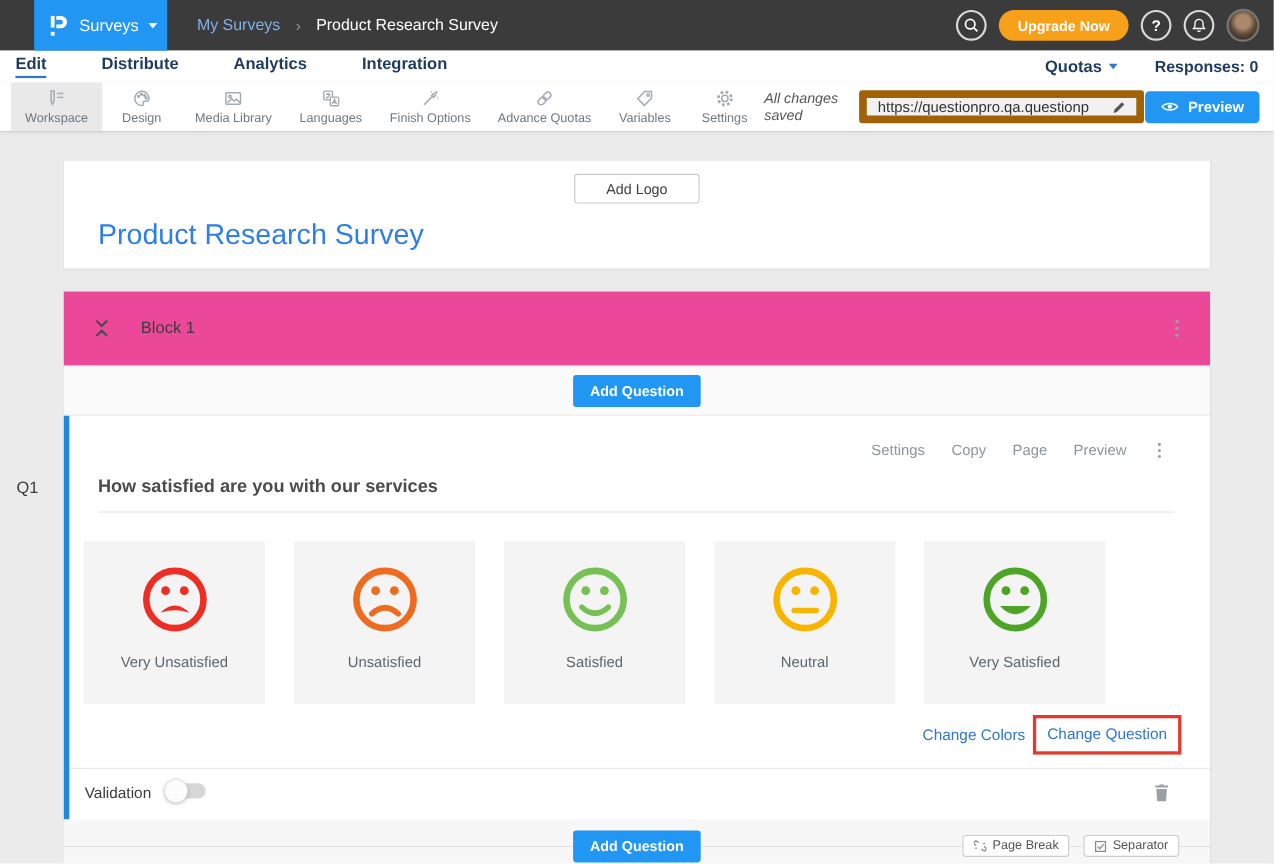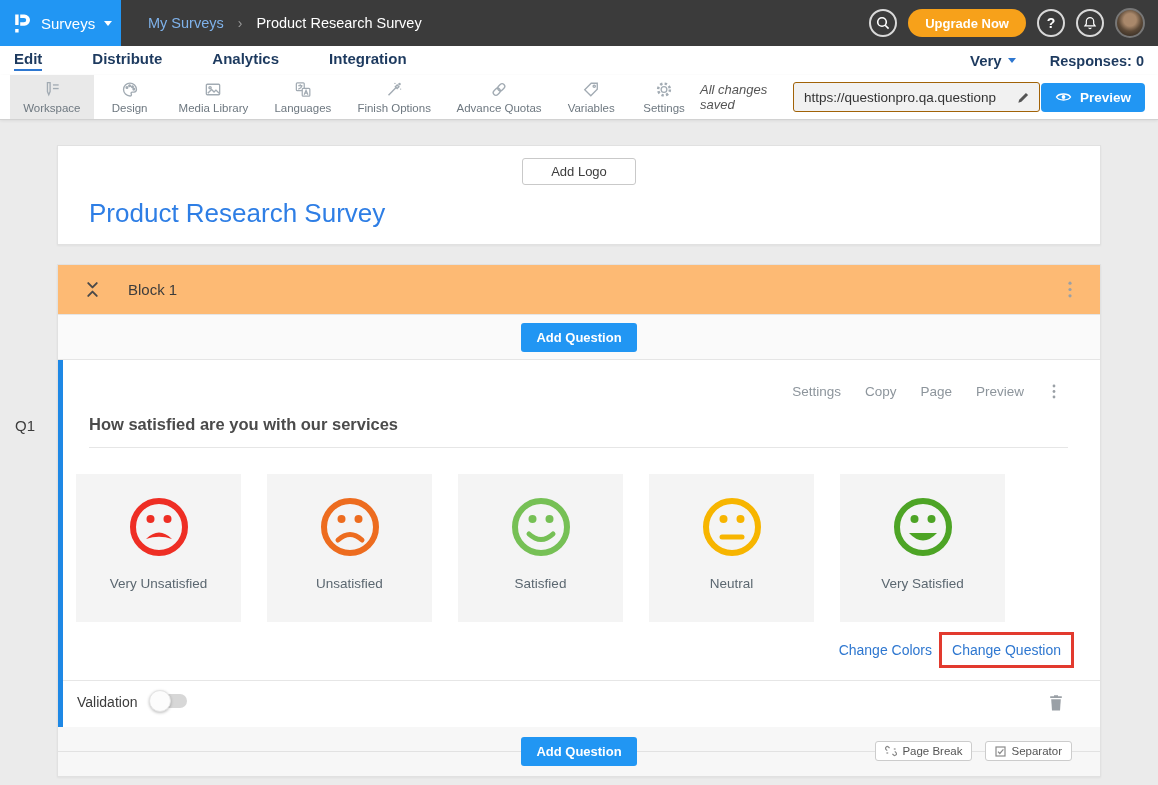--- a/index.html
+++ b/index.html
@@ -1,21 +1,21 @@
 <!DOCTYPE html>
 <html><head>
 <meta charset="utf-8">
 <style>
   * { margin:0; padding:0; box-sizing:border-box; }
   html,body { width:1158px; height:785px; overflow:hidden; }
   body { font-family:"Liberation Sans", sans-serif; background:#ebebeb; }
 
   
   .topbar { height:46px; background:#3b3b3b; display:flex; align-items:center; }
-  .brand { width:121px; height:46px; background:#2196f3; display:flex; align-items:center; padding:0 12px; cursor:pointer; flex:none; }
+  .brand { width:121px; height:46px; background:#2196f3; display:flex; align-items:center; padding:0 12px; cursor:pointer; flex:none;margin-left:31px; }
   .brand-label { color:#fff; font-size:15px; margin-left:9px; }
   .caret { width:0; height:0; border-left:4px solid transparent; border-right:4px solid transparent; border-top:5px solid currentColor; display:inline-block; margin-left:9px; }
   .brand .caret { color:#fff; }
   .breadcrumb { display:flex; align-items:center; margin-left:27px; font-size:14.5px; }
   .crumb-parent { color:#7fb2ea; cursor:pointer; }
   .crumb-sep { color:#9a9a9a; margin:0 14px; font-size:14px; }
   .crumb-current { color:#fff; }
   .topbar-right { margin-left:auto; display:flex; align-items:center; gap:11px; padding-right:13px; }
   .circle-btn { width:28px; height:28px; border:2px solid #d9d9d9; border-radius:50%; display:flex; align-items:center; justify-content:center; color:#fff; font-size:14px; font-weight:bold; cursor:pointer; background:transparent; }
   .upgrade-btn { height:28px; border:none; border-radius:14px; background:#f7a11a; color:#fff; font-weight:bold; font-size:13px; padding:0 17px; cursor:pointer; font-family:"Liberation Sans",sans-serif; }
@@ -32,35 +32,35 @@
   .responses { font-size:14.5px; font-weight:bold; color:#1d3a5f; cursor:pointer; }
 
   
   .toolbar { height:45px; background:#fff; border-bottom:1px solid #d2d2d2; box-shadow:0 1px 3px rgba(0,0,0,.07); display:flex; align-items:stretch; padding:0 10px 0 10px; }
   .tool-item { display:flex; flex-direction:column; align-items:center; justify-content:center; padding:3px 14px 4px; cursor:pointer; min-width:72px; }
   .tool-item.active { background:#e9e9e9; }
   .tool-item svg { stroke:#a2abb3; }
   .tool-label { font-size:11.5px; color:#6e7880; margin-top:3px; white-space:nowrap; }
   .toolbar-right { margin-left:auto; display:flex; align-items:center; gap:1px; padding-right:3px; }
   .save-status { font-style:italic; font-size:13px; color:#555; }
-  .url-box { display:flex; align-items:center; background:#f1f1f1; border:1px solid #a16207; border-radius:3px; height:30px; padding:0 8px 0 10px; }
+  .url-box { display:flex; align-items:center; background:#f1f1f1; border:7px solid #a16207; border-radius:3px; height:30px; padding:0 8px 0 10px; }
   .url-input { border:none; background:transparent; outline:none; width:212px; font-size:13.5px; color:#333; font-family:"Liberation Sans",sans-serif; }
   .pencil-btn { cursor:pointer; display:flex; align-items:center; }
   .preview-btn { display:flex; align-items:center; gap:8px; background:#2196f3; color:#fff; border:none; border-radius:4px; height:29px; padding:0 14px; font-size:13.5px; font-weight:bold; cursor:pointer; font-family:"Liberation Sans",sans-serif; }
 
   
   .content { padding:25px 57px 0; }
   .card { background:#fff; border:1px solid #e1e1e1; box-shadow:0 1px 2px rgba(0,0,0,.05); }
   .survey-card { height:100px; padding:12px 31px; margin-bottom:19px; position:relative; }
   .add-logo-wrap { text-align:center; }
   .add-logo-btn { background:#fff; border:1px solid #c9c9c9; border-radius:3px; padding:5px 28px; font-size:13px; color:#3c3c3c; cursor:pointer; font-family:"Liberation Sans",sans-serif; }
   .survey-title { color:#2e7ee5; font-size:26px; margin-top:13px; cursor:text; }
 
   
-  .block-header { height:50px; background:#fdba74; border-bottom:1px solid #e5e5e5; display:flex; align-items:center; padding:0 24px; }
+  .block-header { height:68px; background:#ec4899; border-bottom:1px solid #e5e5e5; display:flex; align-items:center; padding:0 24px; }
   .collapse-btn { cursor:pointer; display:flex; margin-left:3px; }
   .block-title { font-size:15px; color:#3c3c3c; margin-left:28px; cursor:text; }
   .kebab { margin-left:auto; cursor:pointer; display:flex; padding:4px; }
   .addq-row { height:45px; background:#fafafa; border-bottom:1px solid #e5e5e5; display:flex; align-items:center; justify-content:center; }
   .addq-btn { background:#2196f3; color:#fff; border:none; border-radius:3px; padding:7px 15px; font-size:13px; font-weight:bold; cursor:pointer; font-family:"Liberation Sans",sans-serif; }
 
   .question-section { background:#fff; border-left:5px solid #1e88e5; position:relative; }
   .q-label { position:absolute; left:-48px; top:57px; font-size:15px; color:#3c3c3c; }
   .q-actions { display:flex; justify-content:flex-end; align-items:center; gap:24px; padding:20px 40px 0 0; font-size:13.5px; color:#8d959c; }
   .q-action { cursor:pointer; }
@@ -135,21 +135,21 @@
 
 <div class="navrow">
   <div class="nav-tabs">
     <span class="nav-tab active">Edit</span>
     <span class="nav-tab">Distribute</span>
     <span class="nav-tab">Analytics</span>
     <span class="nav-tab">Integration</span>
   </div>
   <div class="nav-right">
     <span class="tools-link">
-      <span>Very</span>
+      <span>Quotas</span>
       <span class="caret"></span>
     </span>
     <span class="responses">Responses: 0</span>
   </div>
 </div>
 
 <div class="toolbar">
   <div class="tool-item active">
     <span style="display:flex">
       <svg width="20" height="19" viewBox="0 0 20 20" fill="none" stroke-width="1.4">

